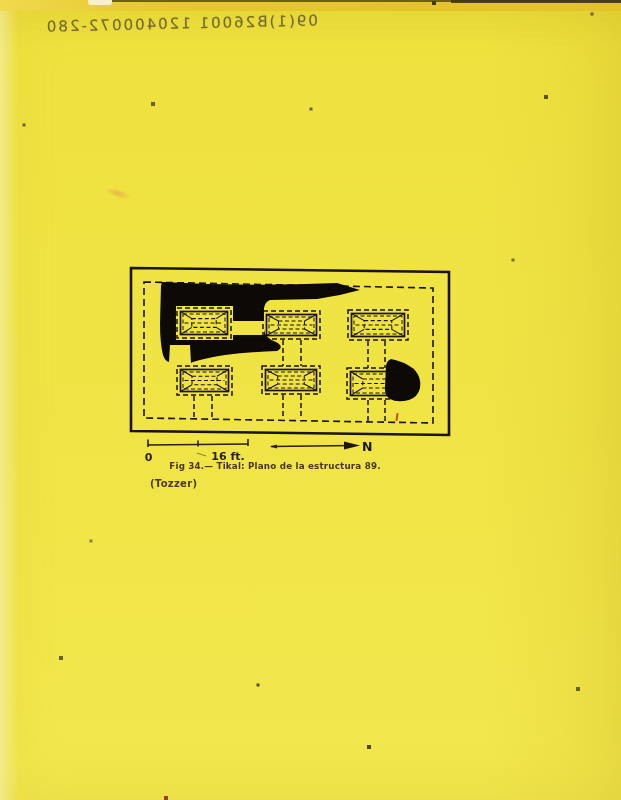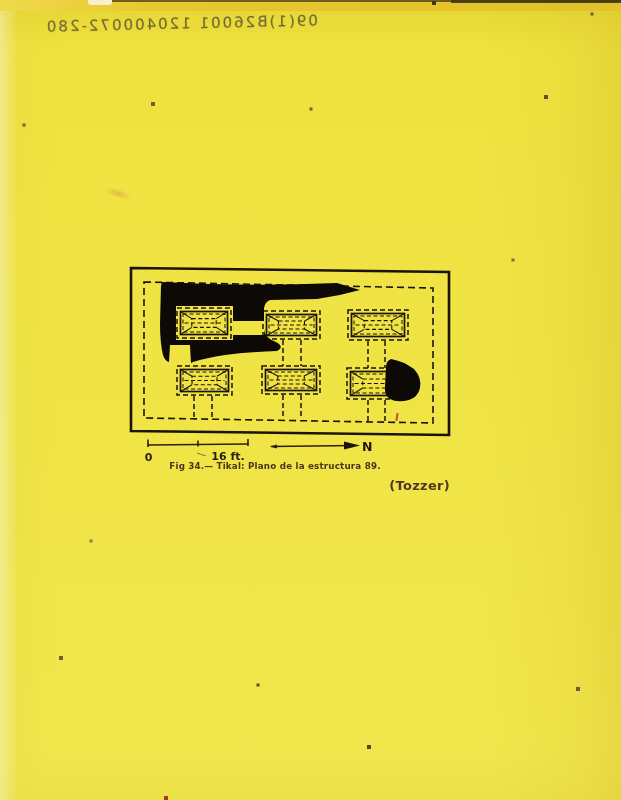--- a/index.html
+++ b/index.html
@@ -65,21 +65,21 @@
   .figure-svg{position:absolute;left:129px;top:266px;}
   .scalebar-svg{position:absolute;left:140px;top:434px;}
   .caption{
     position:absolute;left:110px;top:460px;width:330px;
     text-align:center;font-size:9.5px;font-weight:700;
     color:#49331a;letter-spacing:.2px;white-space:nowrap;
     transform:scaleX(.92);transform-origin:center;
   }
   .credit{
     position:absolute;left:150px;top:478px;width:300px;
-    text-align:right;font-size:13px;font-weight:700;
+    text-align:left;font-size:10px;font-weight:700;
     color:#4d3820;letter-spacing:.3px;
   }
   .red-mark{
     position:absolute;left:396px;top:413px;width:2px;height:8px;
     background:#b5372a;transform:rotate(8deg);opacity:.85;
   }
 </style>
 </head>
 <body>
 

